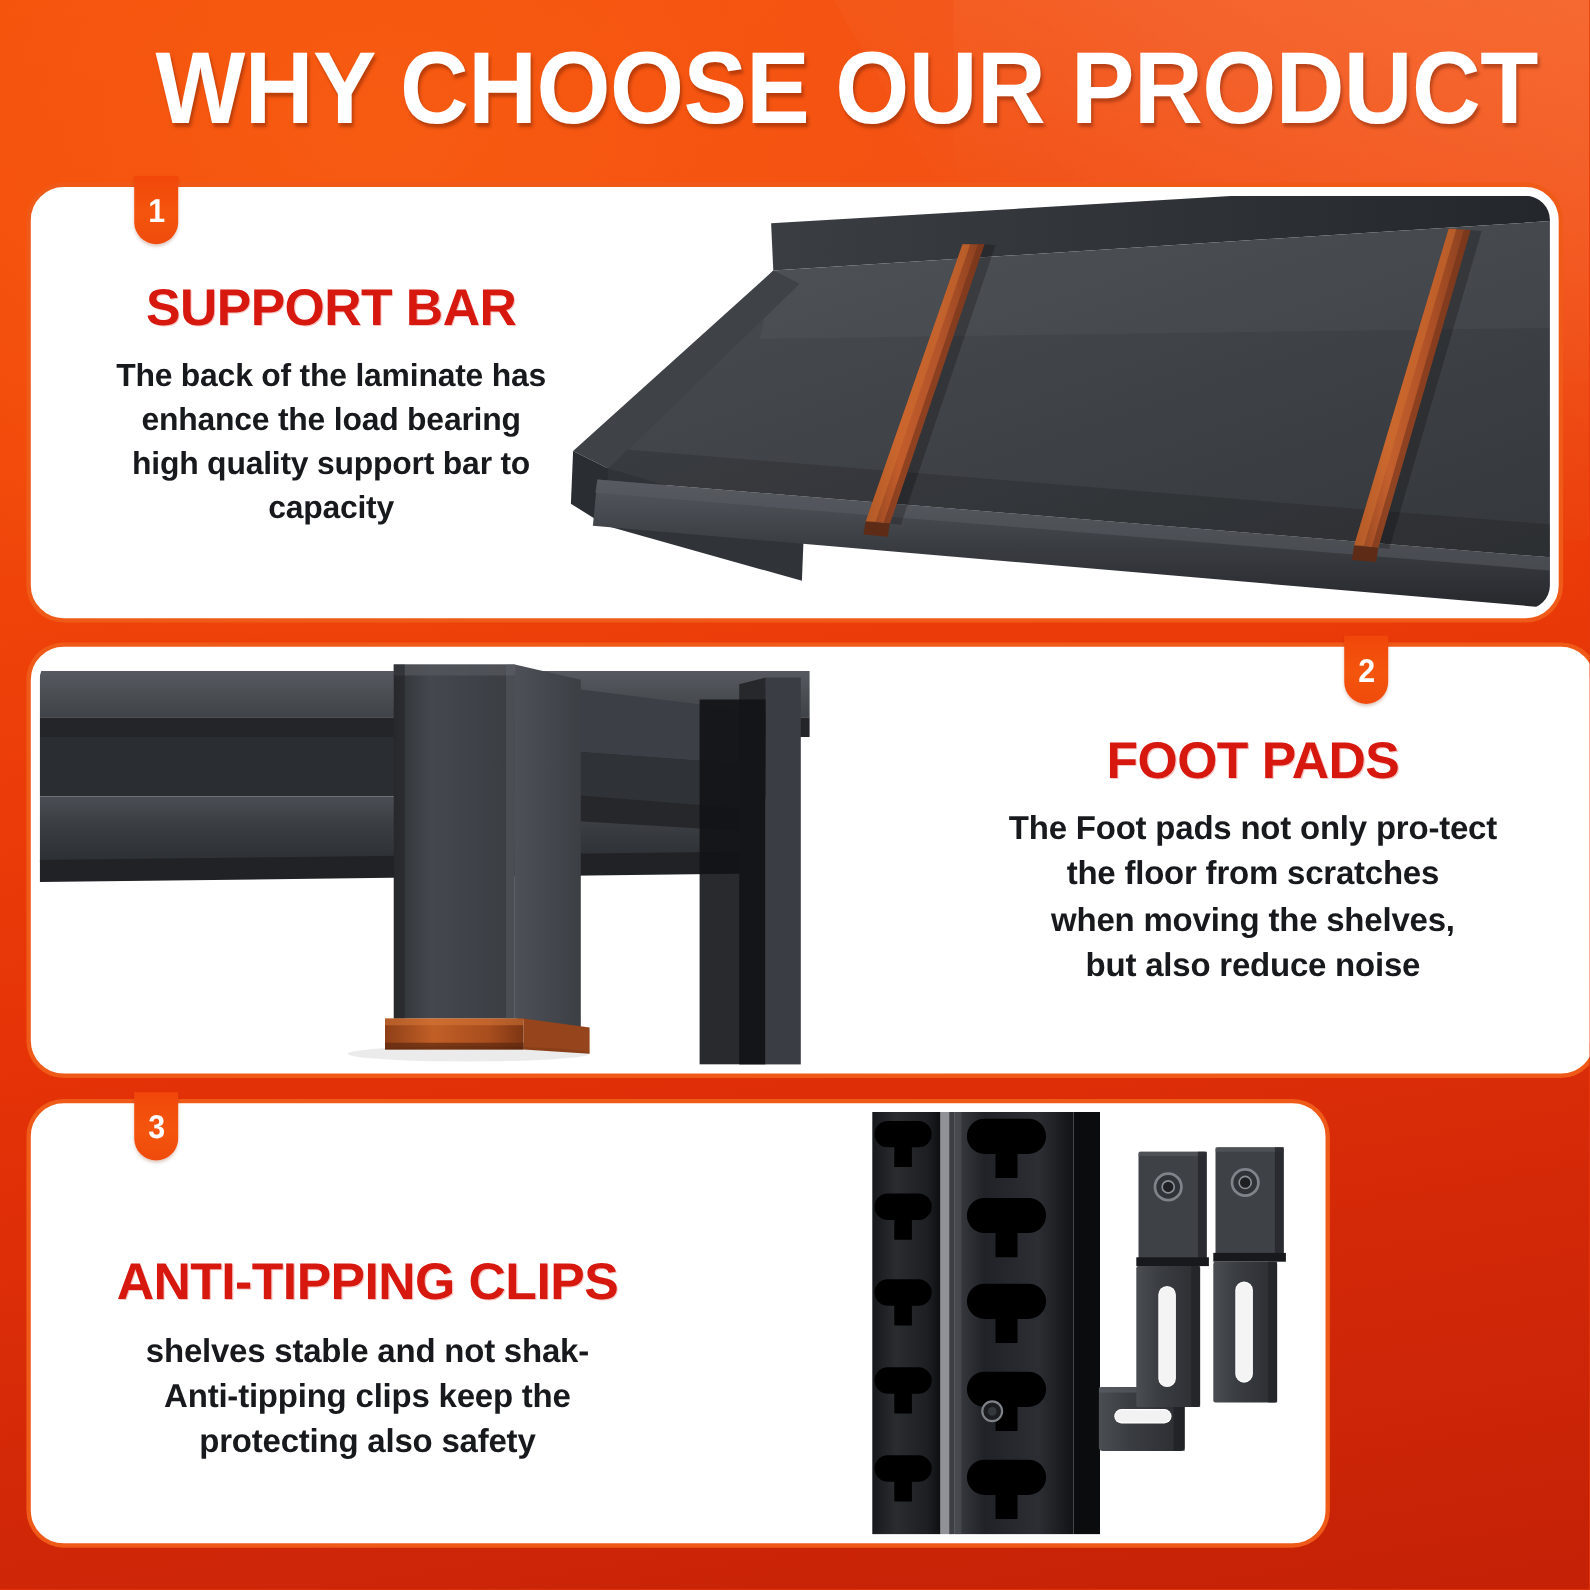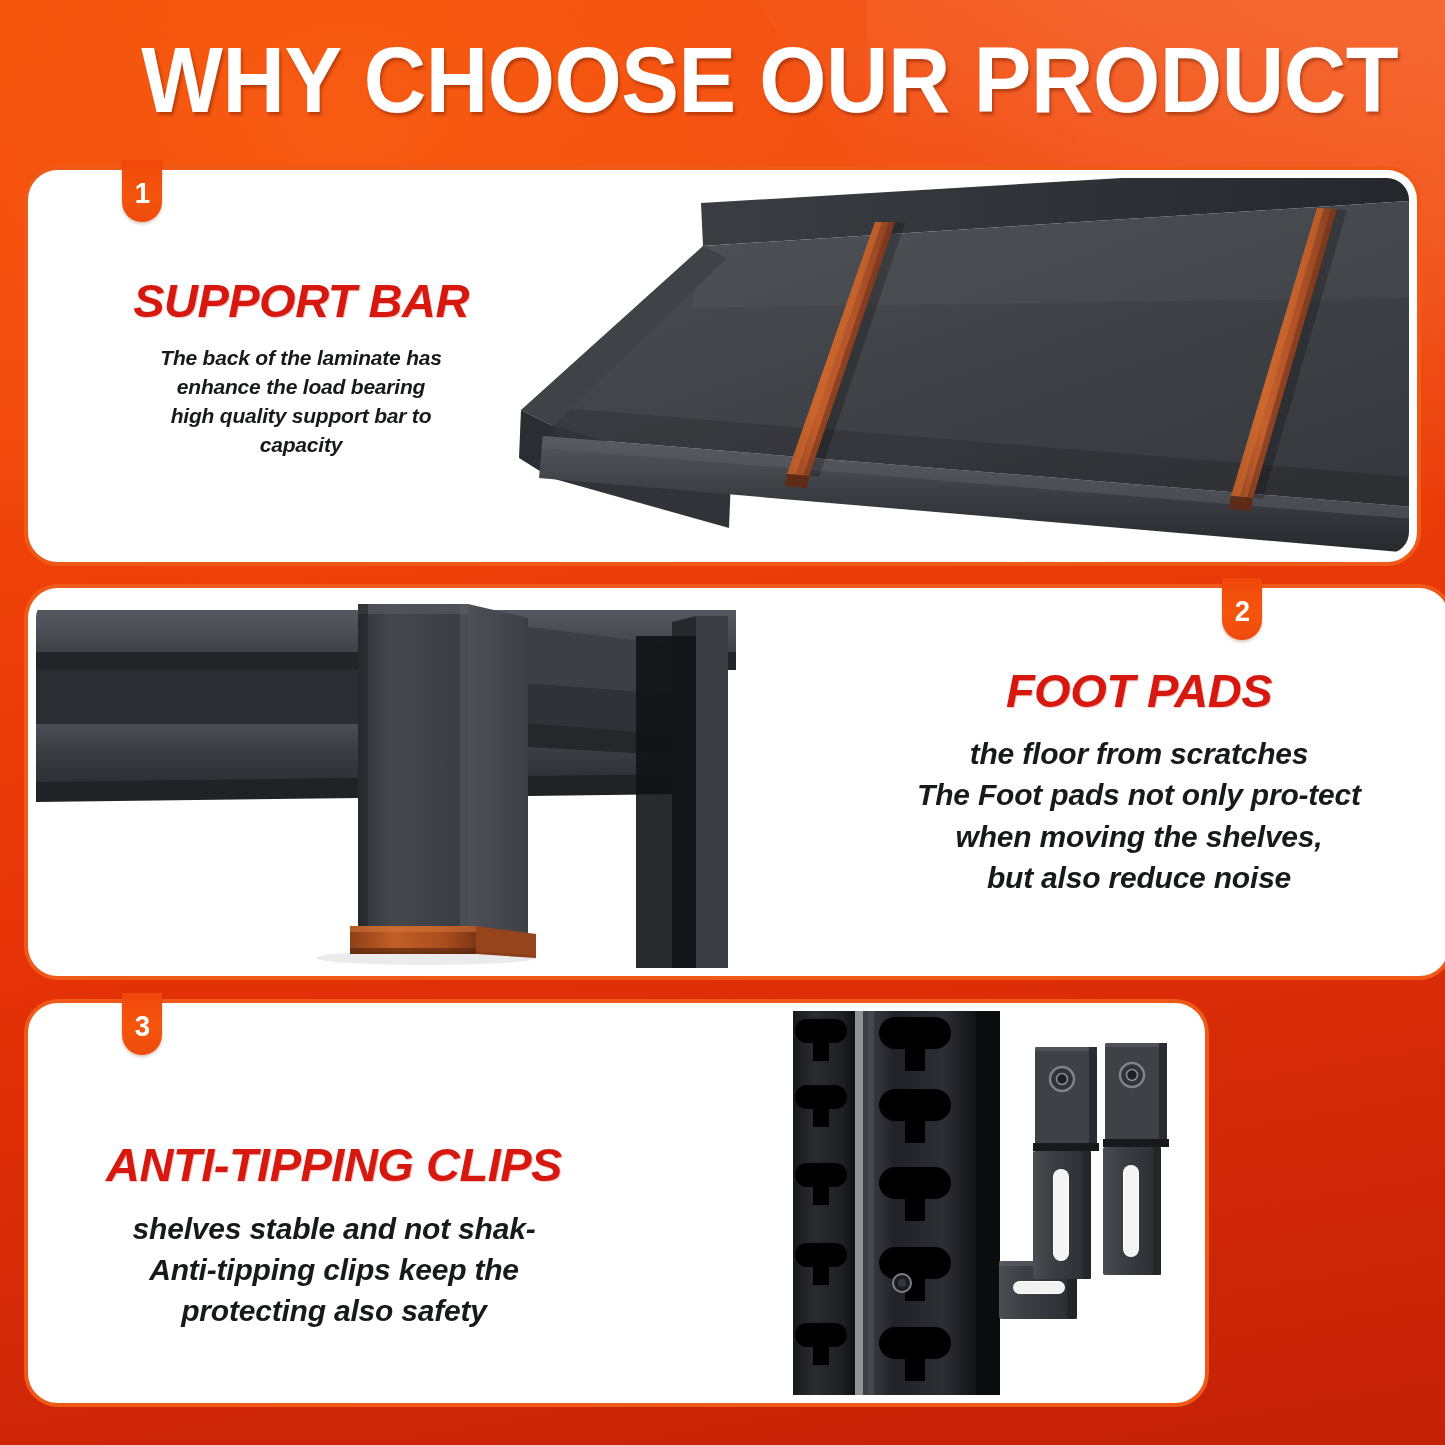--- a/index.html
+++ b/index.html
@@ -59,21 +59,20 @@
     z-index:4;
     overflow:visible;
   }
   .card-inner {
     position:relative;
     width:100%; height:100%;
     background:#ffffff;
     border-radius:22px;
     overflow:hidden;
     display:flex;
-    font-style:italic;
   }
   #card1 { left:28px;  top:170px;  width:1389px; height:392px; }
   #card2 { left:28px;  top:588px;  width:1421px; height:388px; }
   #card3 { left:28px;  top:1003px; width:1177px; height:400px; }
 
   
   .badge {
     position:absolute;
     width:40px; height:62px;
     background:linear-gradient(180deg,#f1470a 0%,#f4550d 55%,#ef4a0c 100%);
@@ -108,21 +107,21 @@
     font-size:47px;
     letter-spacing:-0.5px;
     line-height:1.05;
     margin-bottom:18px;
     white-space:nowrap;
     text-shadow:1px 1px 0 rgba(214,24,15,0.25);
   }
   .body {
     color:#17191c;
     font-weight:bold;
-    font-size:21px;
+    font-size:29px;
     line-height:1.38;
     letter-spacing:-0.2px;
   }
   .body div { white-space:nowrap; }
 
   
   #t1 { position:absolute; left:30px; top:40px; width:470px; height:300px; }
   
   #t2 { position:absolute; right:22px; top:36px; width:560px; height:300px; }
   #t2 .heading { font-size:47px; }
@@ -304,22 +303,22 @@
         <path d="M 314 352 L 440 352 L 440 358 L 314 358 Z" fill="#5d2810" opacity="0.7"></path>
         <path d="M 314 330 L 440 330 L 440 336 L 314 336 Z" fill="#d9793a" opacity="0.5"></path>
 
         <ellipse cx="390" cy="362" rx="110" ry="7" fill="#000" opacity="0.08"></ellipse>
       </svg>
     </div>
 
     <div class="txt" id="t2">
       <div class="heading">FOOT PADS</div>
       <div class="body">
+        <div>The Foot pads not only pro-tect</div>
         <div>the floor from scratches</div>
-        <div>The Foot pads not only pro-tect</div>
         <div>when moving the shelves,</div>
         <div>but also reduce noise</div>
       </div>
     </div>
 
   </div>
 </div>
 <div class="badge" id="badge2">
   <span>2</span>
 </div>

